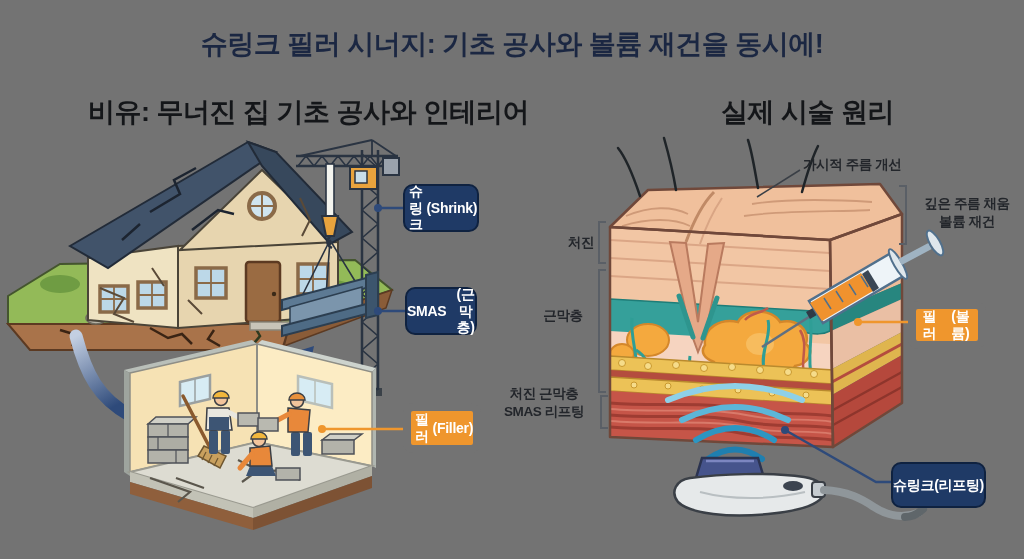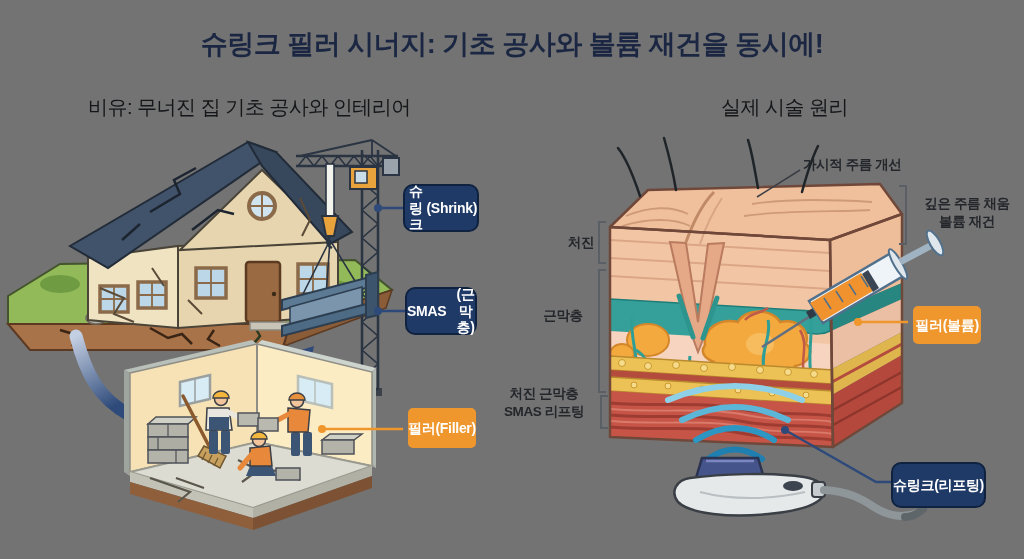--- a/index.html
+++ b/index.html
@@ -6,30 +6,30 @@
   #canvas{
     position:relative;width:1024px;height:559px;background:#737373;overflow:hidden;
     font-family:"Liberation Sans","DejaVu Sans",sans-serif;
   }
   #art{position:absolute;left:0;top:0;z-index:1;}
   .txt{position:absolute;z-index:2;}
   .main-title{
     left:0;right:0;top:26px;text-align:center;
     font-size:27px;font-weight:bold;color:var(--title,#1b2742);letter-spacing:-0.5px;
   }
-  .heading{font-size:20px;font-weight:normal;color:#141619;letter-spacing:-0.5px;}
+  .heading{font-size:27px;font-weight:bold;color:#141619;letter-spacing:-0.5px;}
   #left-heading{left:88px;top:94px;}
   #right-heading{left:689px;top:94px;margin-left:32px;}
   .callout{
     position:absolute;z-index:2;display:flex;flex-direction:row;align-items:center;justify-content:center;
     border-radius:10px;color:#ffffff;font-weight:bold;text-align:center;line-height:1.2;
     font-size:14px;box-sizing:border-box;letter-spacing:-0.3px;
   }
   .navy{background:var(--navy,#1f3a66);border:2px solid #0f2240;}
-  .orange{background:var(--orange,#ef962d);border:5px solid #737373;}
+  .orange{background:var(--orange,#ef962d);border:8px solid #737373;}
   .ann{
     position:absolute;z-index:2;color:var(--body,#23262b);font-weight:bold;
     font-size:13.5px;line-height:1.3;letter-spacing:-0.4px;
   }
   .ann span{display:block;}
 </style>
 </head>
 <body>
 
 <div id="canvas">

